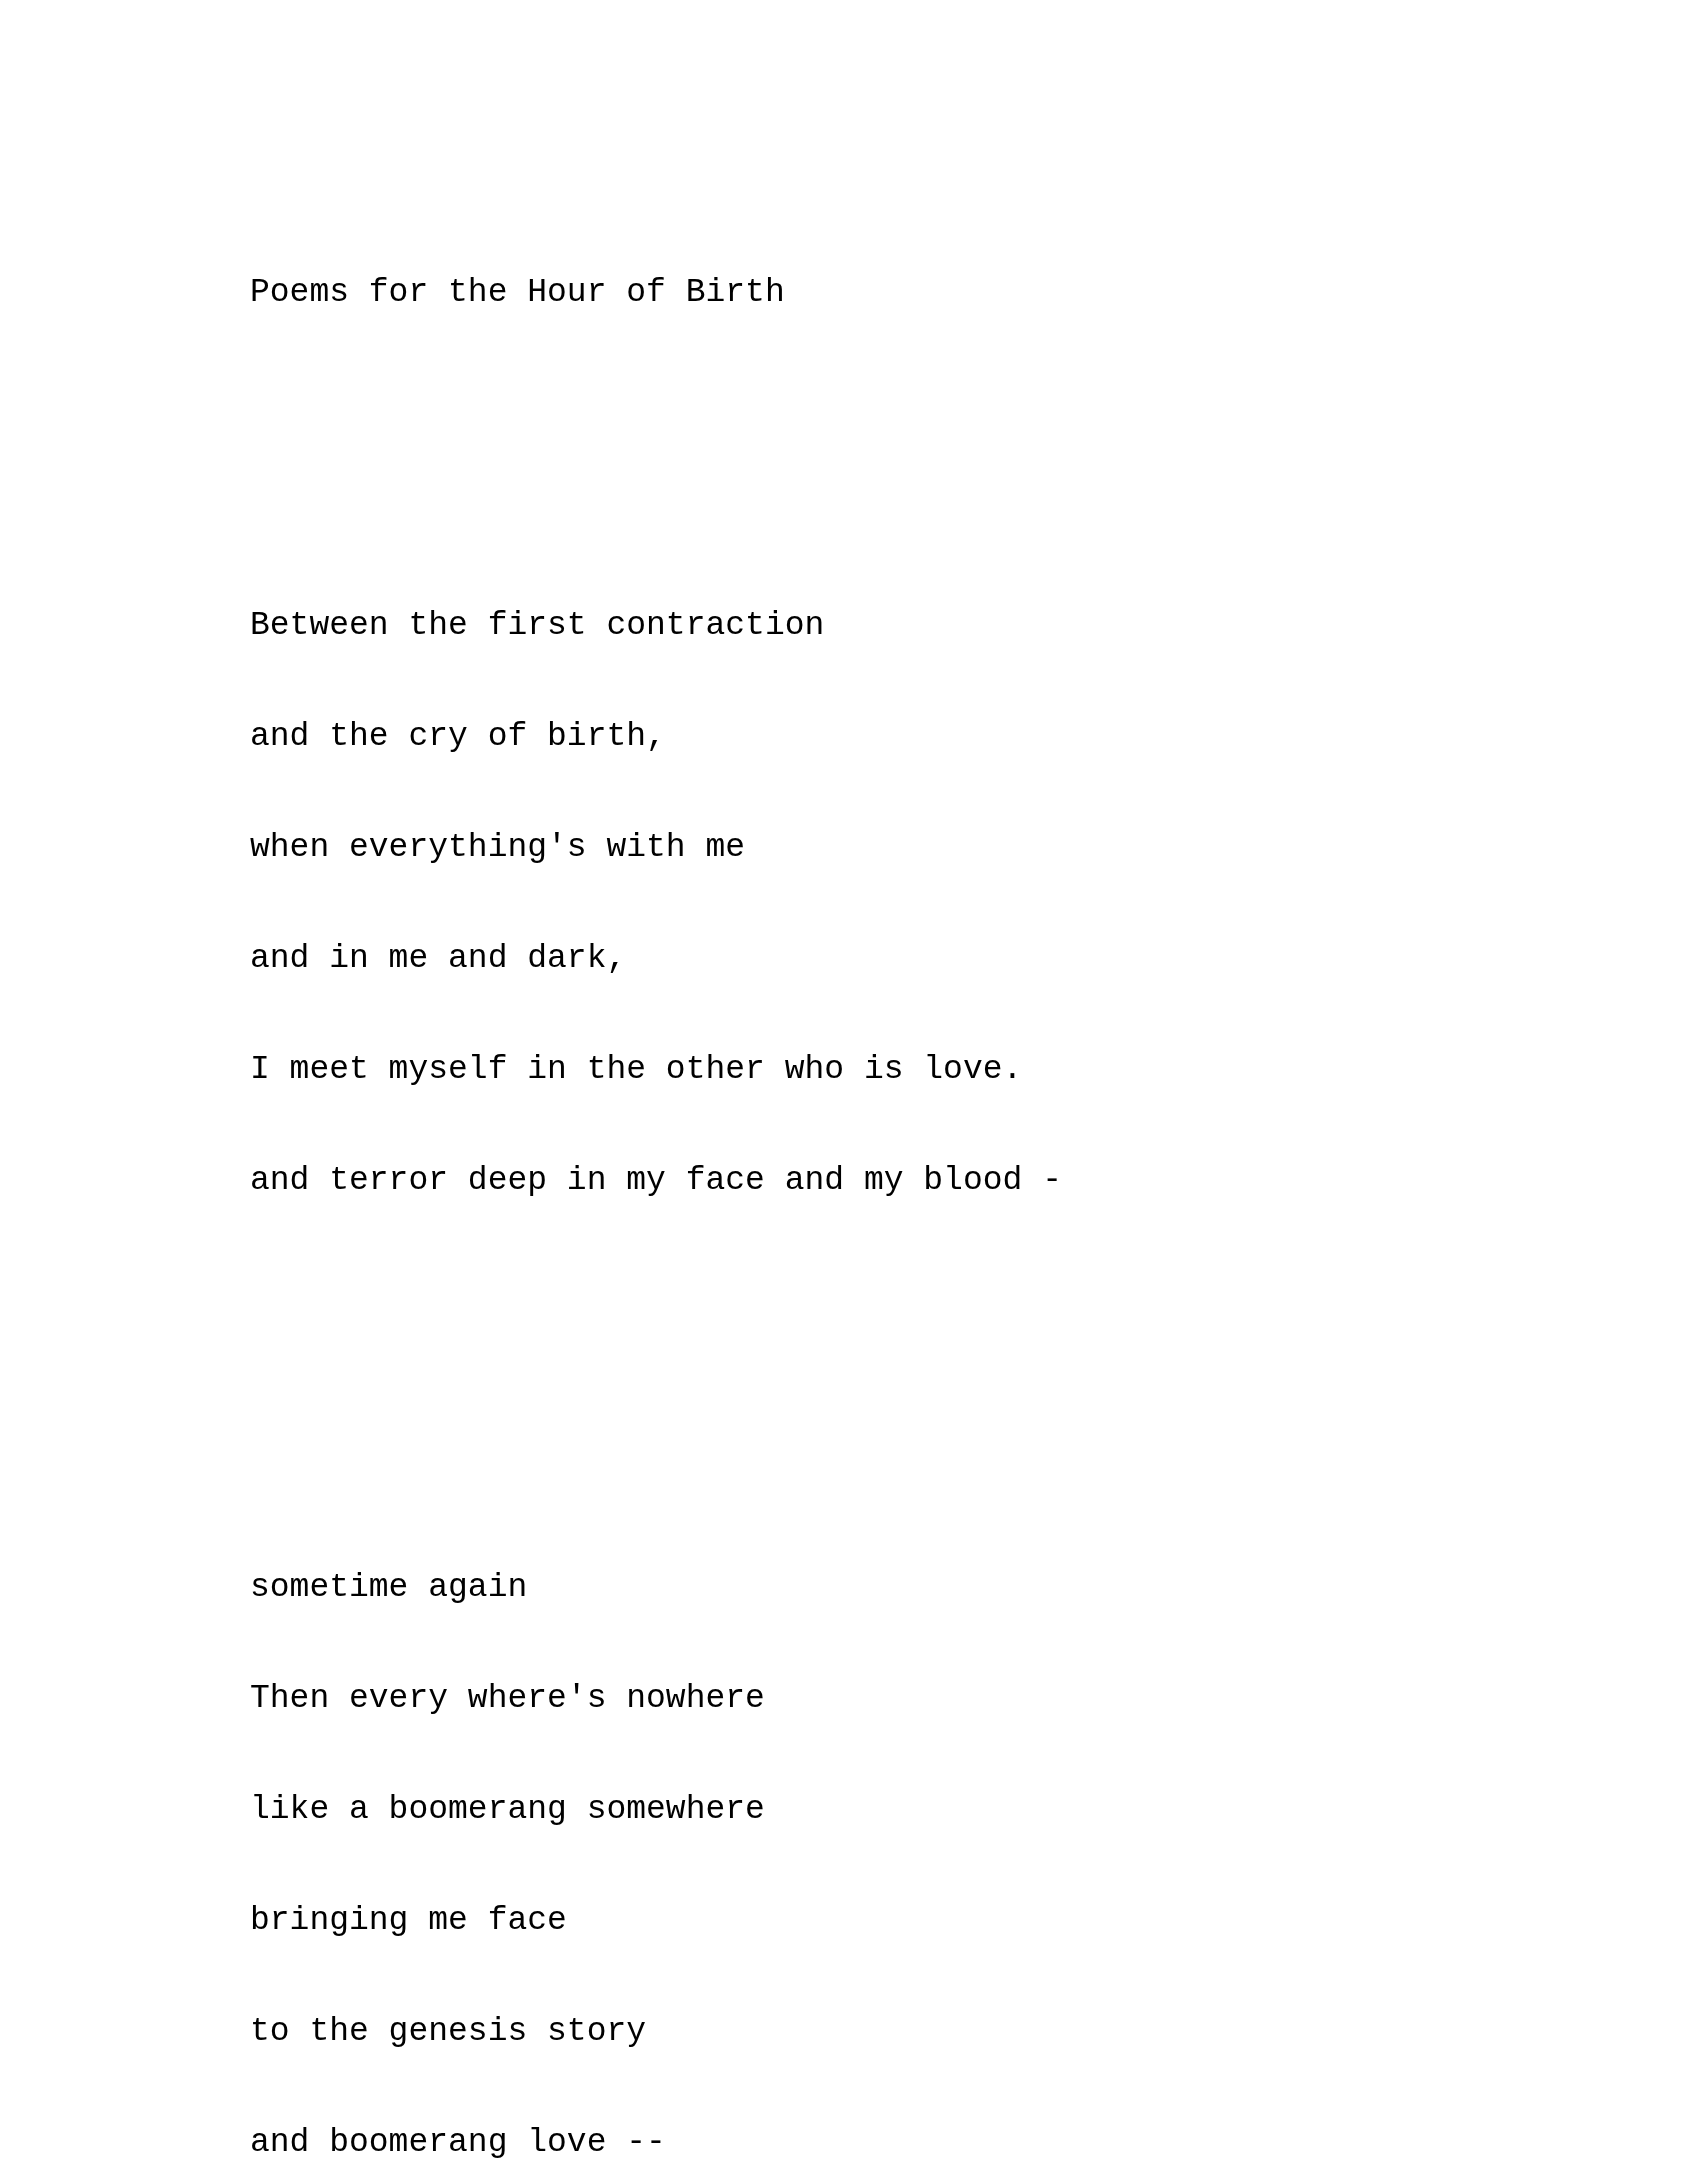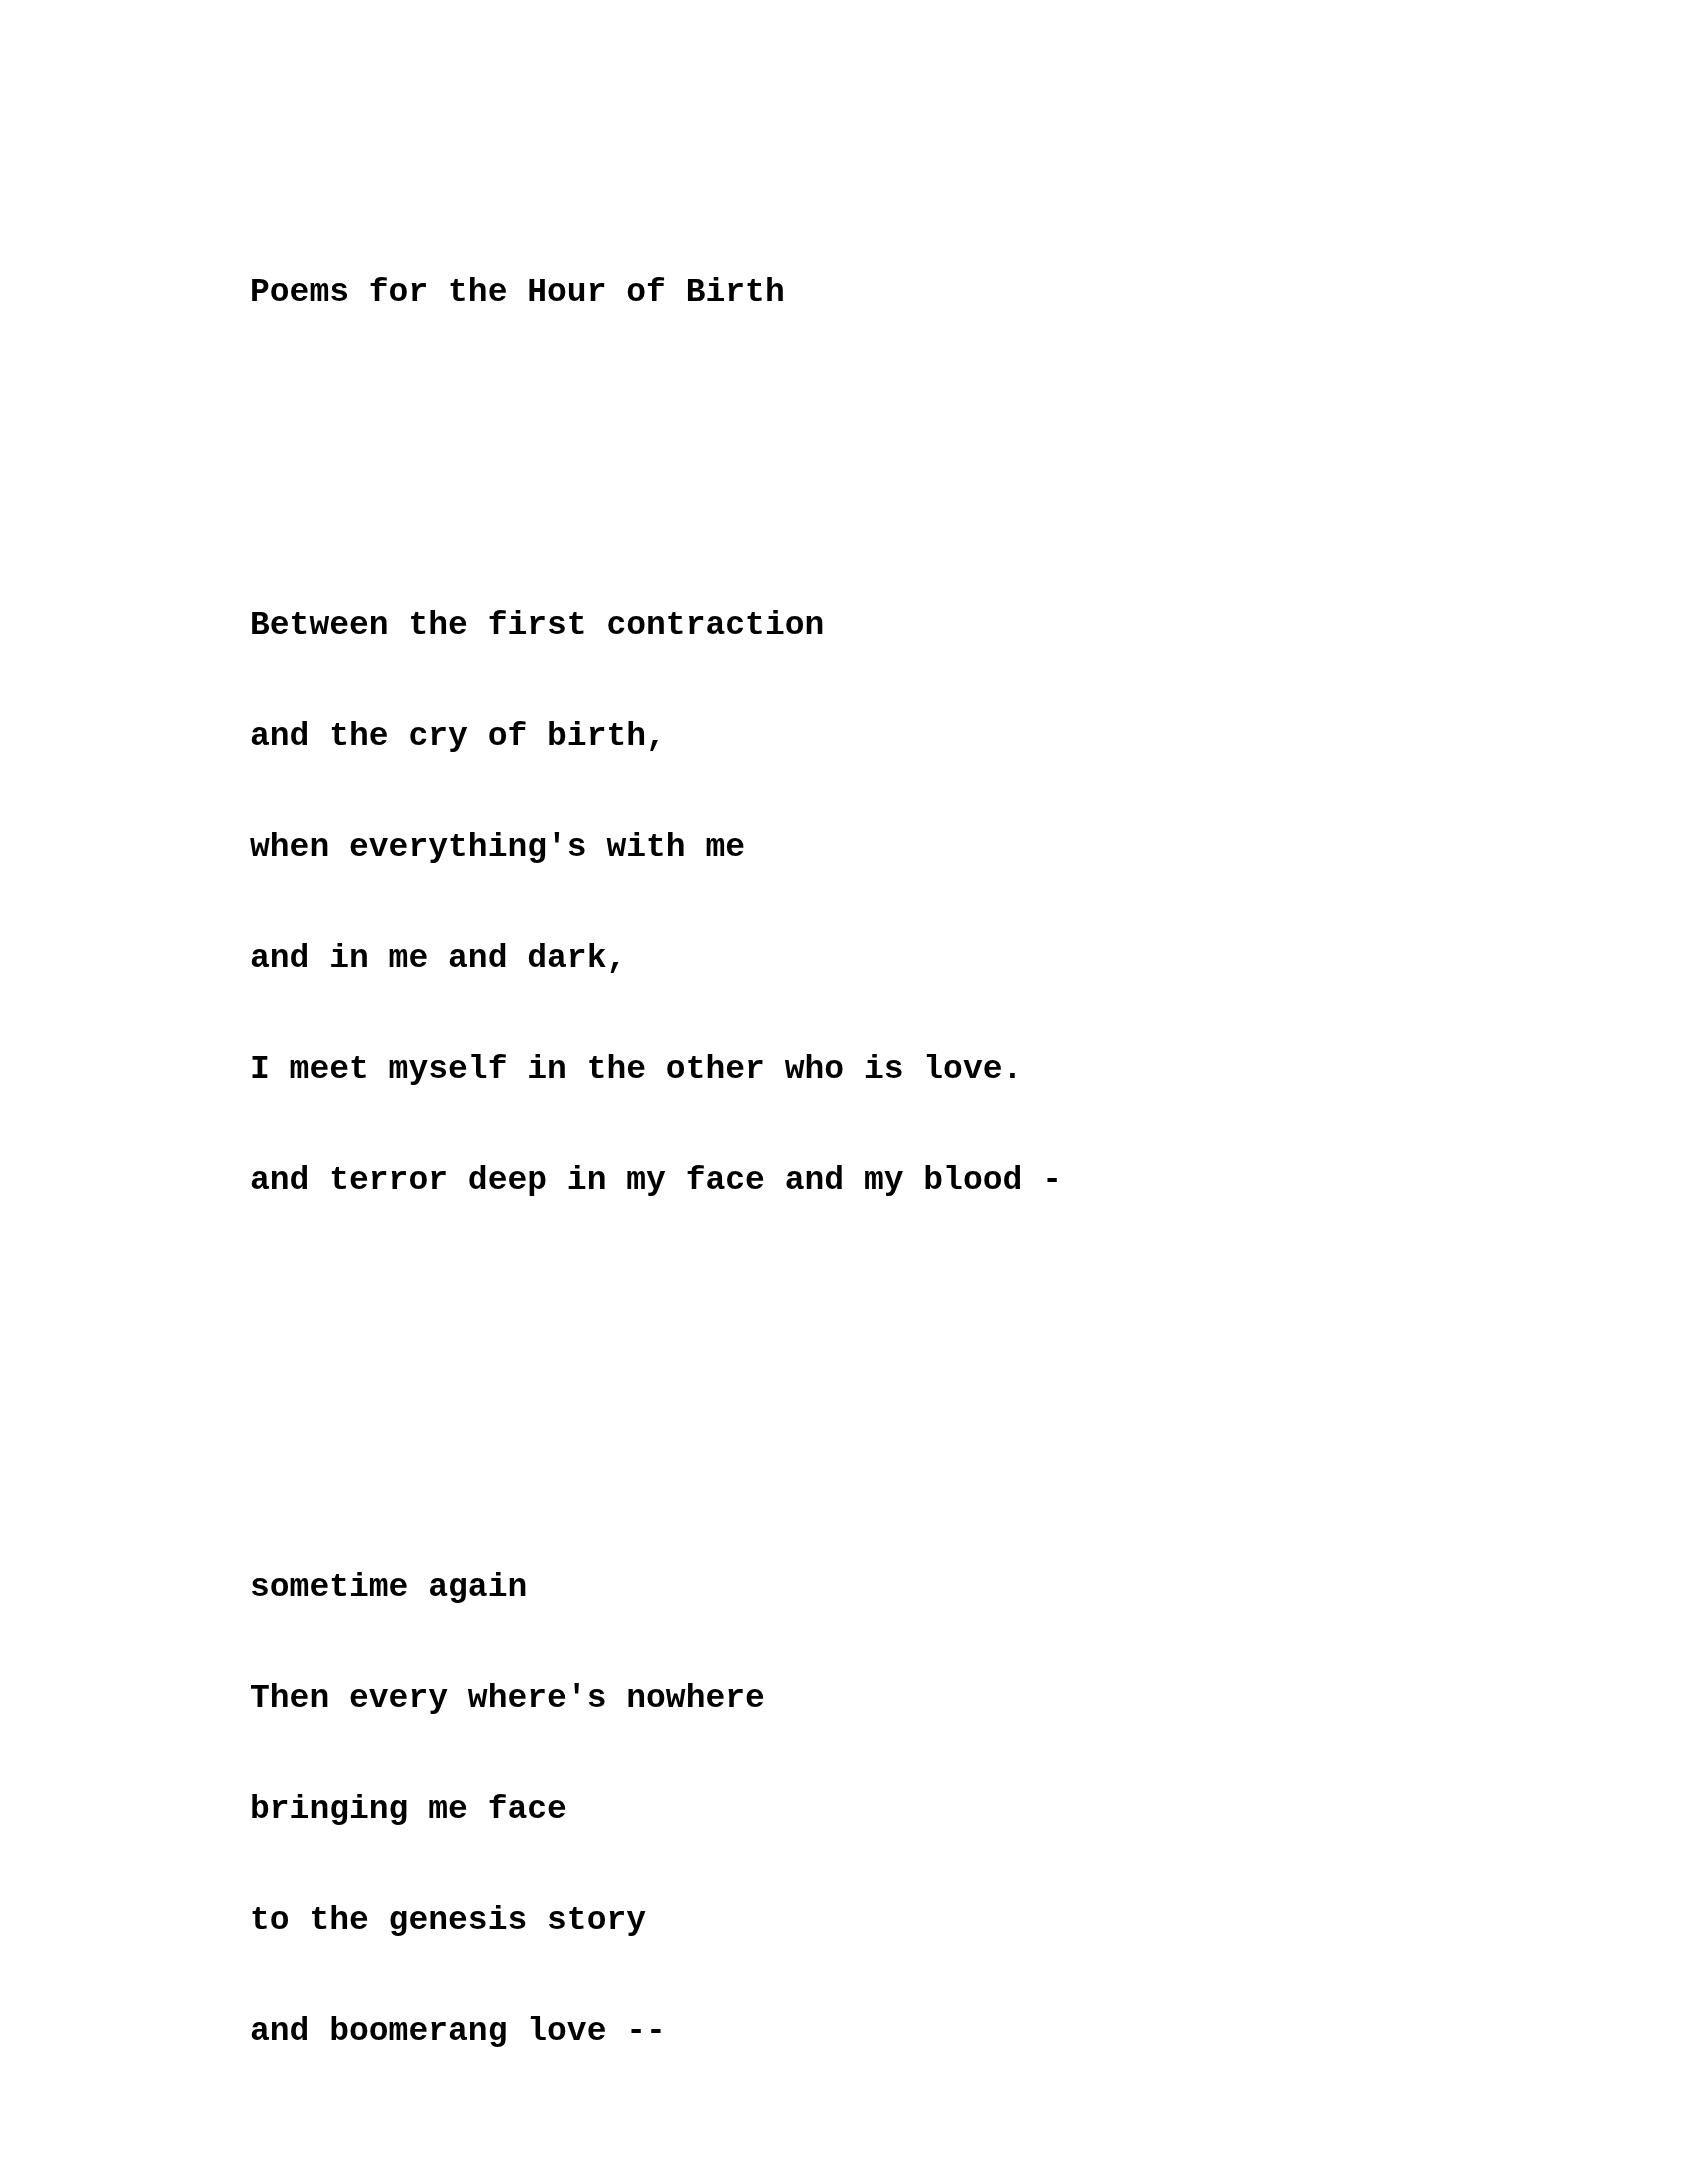--- a/index.html
+++ b/index.html
@@ -19,21 +19,20 @@
       top: 200px;
       font-family: "Liberation Mono", "DejaVu Sans Mono", monospace;
       font-size: 33px;
       line-height: 37px;
       color: #000000;
       white-space: pre;
     }
     .line {
       display: block;
       height: 37px;
-      font-weight: bold;
     }
     .blank {
       display: block;
       height: 37px;
     }
   </style>
 </head>
 <body>
 
 <div class="page">
@@ -46,20 +45,21 @@
     <span class="line">when everything's with me</span>
     <span class="line">and in me and dark,</span>
     <span class="line">I meet myself in the other who is love.</span>
     <span class="line">and terror deep in my face and my blood -</span>
   </div>
   <span class="blank"></span>
 
   <div>
     <span class="line">sometime again</span>
     <span class="line">Then every where's nowhere</span>
+    <span class="line">like a boomerang somewhere</span>
     <span class="line">bringing me face</span>
     <span class="line">to the genesis story</span>
     <span class="line">and boomerang love --</span>
     
     
     
     
   </div>
   
 

